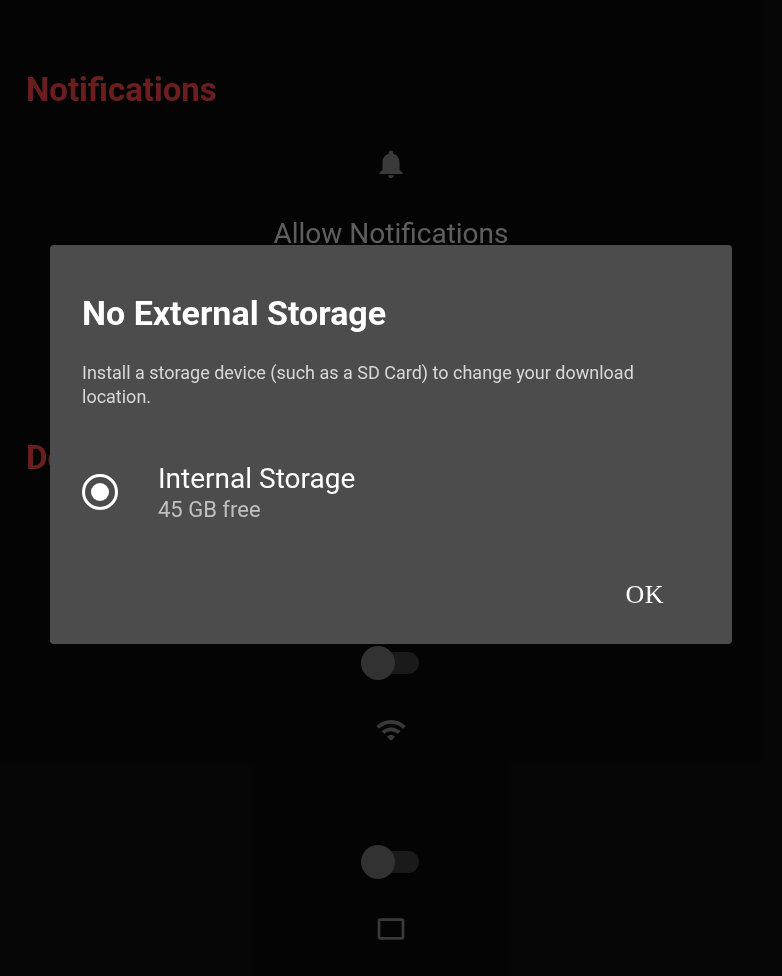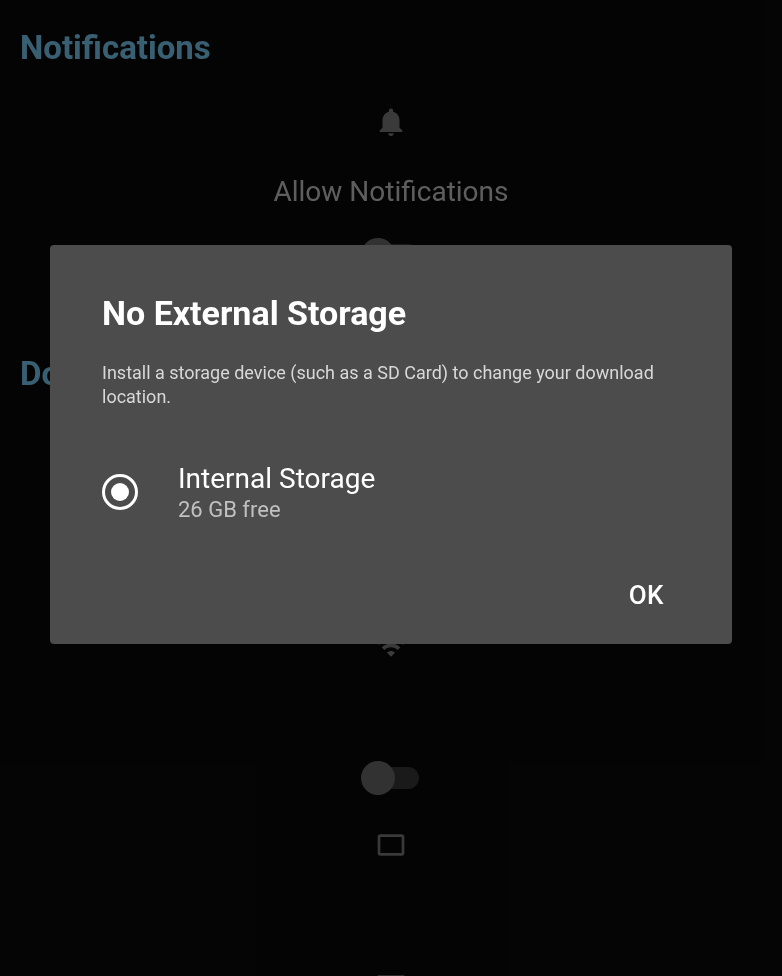--- a/index.html
+++ b/index.html
@@ -14,22 +14,23 @@
   }
   .bg {
     position: absolute;
     inset: 0;
     background: #0a0a0a;
     padding: 0;
   }
   .section-title {
     font-size: 33px;
     font-weight: 700;
-    color: #7dd3fc;
-    padding: 28px 30px 18px 20px;
+    color: #ef4444;
+    padding: 28px 30px 18px 26px;
+    margin-top: 42px;
   }
   .row {
     display: flex;
     align-items: center;
     padding: 20px 30px;
     gap: 36px;
     flex-direction: column;
   }
   .row .icon-slot {
     width: 36px;
@@ -107,21 +108,21 @@
     background: rgba(0,0,0,0.55);
   }
 
   .dialog {
     position: absolute;
     left: 50px;
     right: 50px;
     top: 245px;
     background: #4c4c4c;
     border-radius: 4px;
-    padding: 48px 48px 24px 52px;
+    padding: 48px 48px 24px 32px;
     color: #eaeaea;
   }
   .dialog-title {
     font-size: 34px;
     font-weight: 700;
     margin-bottom: 28px;
     color: #fff;
   }
   .dialog-message {
     font-size: 18px;
@@ -164,20 +165,21 @@
     display: flex;
     justify-content: flex-end;
   }
   .ok-btn {
     font-size: 26px;
     font-weight: 500;
     color: #fff;
     padding: 10px 20px;
     cursor: pointer;
     letter-spacing: 0.5px;
+    font-family: Liberation Serif, serif;
   }
 </style>
 </head>
 <body>
 
 <div class="bg">
 
   <div class="section-title">Notifications</div>
 
   <div class="row">
@@ -271,19 +273,19 @@
 
 <div class="dialog">
   <div class="dialog-title">No External Storage</div>
   <div class="dialog-message">Install a storage device (such as a SD Card) to change your download location.</div>
   <div class="option-row">
     <div class="radio">
       <div class="dot"></div>
     </div>
     <div class="option-text">
       <div class="opt-primary">Internal Storage</div>
-      <div class="opt-secondary">26 GB free</div>
+      <div class="opt-secondary">45 GB free</div>
     </div>
   </div>
   <div class="dialog-actions">
     <div class="ok-btn">OK</div>
   </div>
 </div>
 
 </body></html>

